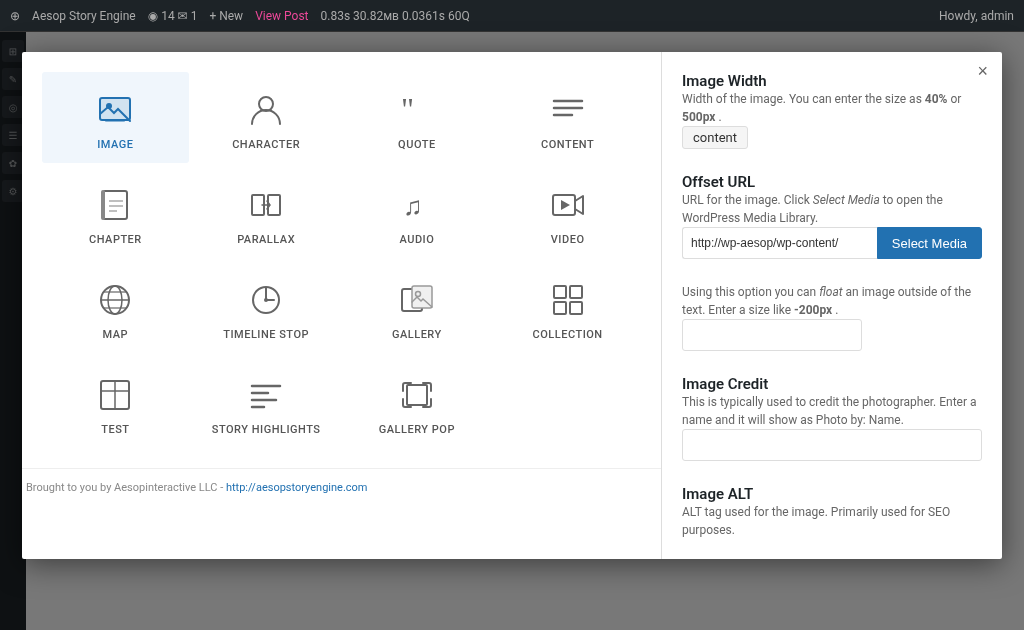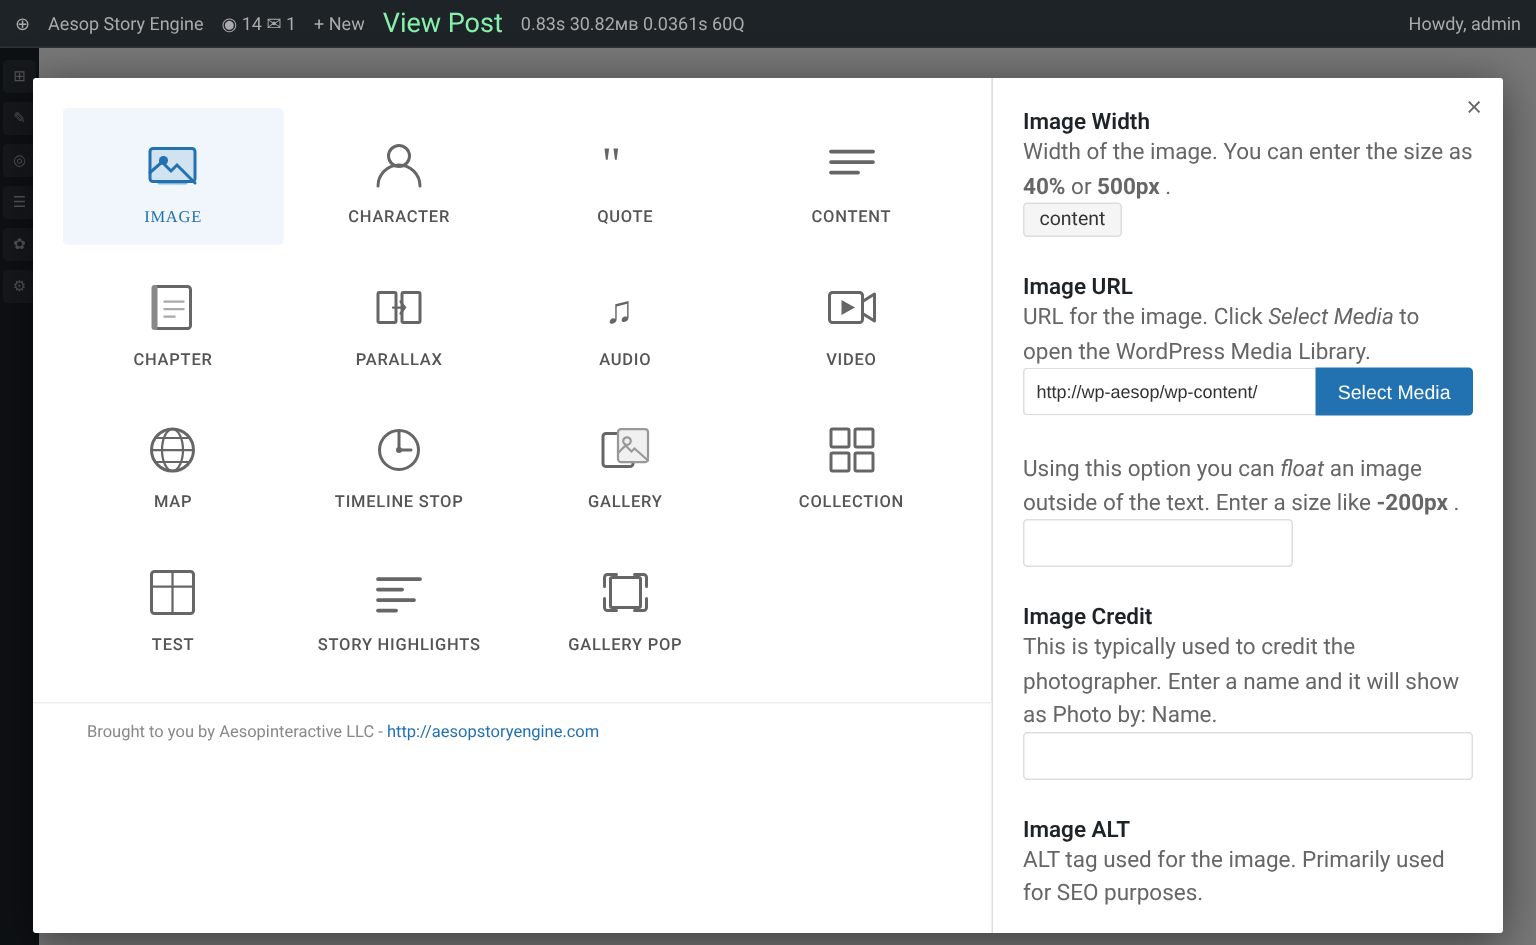--- a/index.html
+++ b/index.html
@@ -145,26 +145,25 @@
     .component-label {
       font-size: 11px;
       color: #555;
       text-transform: uppercase;
       letter-spacing: 0.5px;
       font-weight: 500;
       text-align: center;
     }
     .component-item.active .component-label {
       color: #2271b1;
-      font-family: Liberation Serif, serif;
     }
 
     
     .modal-footer {
-      padding: 12px 36px;
+      padding: 12px 4px;
       font-size: 11px;
       color: #888;
       border-top: 1px solid #eee;
     }
     .modal-footer a {
       color: #2271b1;
       text-decoration: none;
     }
 
     
@@ -183,21 +182,21 @@
       gap: 0;
     }
 
     .setting-title {
       font-size: 15px;
       font-weight: 600;
       color: #1d2327;
     }
 
     .setting-desc {
-      font-size: 15px;
+      font-size: 12px;
       color: #666;
       line-height: 1.5;
     }
     .setting-desc em {
       font-style: italic;
     }
 
     .setting-input {
       border: 1px solid #ddd;
       padding: 8px 8px;
@@ -255,21 +254,21 @@
     }
   </style>
 </head>
 <body>
 
 <div class="admin-bar">
   <span>⊕</span>
   <span style="color:#aaa;font-size:12px;">Aesop Story Engine</span>
   <span style="color:#aaa;font-size:12px;">◉ 14  ✉ 1</span>
   <span style="color:#aaa;font-size:12px;">+ New</span>
-  <span style="color:#86efac;font-size:18px;">View Post</span>
+  <span style="color:#ec4899;font-size:12px;">View Post</span>
   <span style="color:#aaa;font-size:12px;text-align:right;">0.83s  30.82мв  0.0361s  60Q</span>
   <span style="margin-left:auto;color:#aaa;font-size:12px;">Howdy, admin</span>
 </div>
 
 <div class="page-bg"></div>
 
 <div class="wp-sidebar">
   <div class="wp-sidebar-icon">⊞</div>
   <div class="wp-sidebar-icon">✎</div>
   <div class="wp-sidebar-icon">◎</div>
@@ -475,21 +474,21 @@
         <div class="setting-title">Image Width</div>
         <div class="setting-desc">
           <span>Width of the image. You can enter the size as </span><strong>40%</strong><span> or </span><strong>500px</strong><span> .</span>
         </div>
         <div style="display:inline-block;">
           <span class="tag-input">content</span>
         </div>
       </div>
 
       <div class="setting-section">
-        <div class="setting-title">Image URL</div>
+        <div class="setting-title">Offset URL</div>
         <div class="setting-desc">
           <span>URL for the image. Click </span><em>Select Media</em><span> to open the WordPress Media Library.</span>
         </div>
         <div class="input-with-button">
           <input type="text" class="setting-input" value="http://wp-aesop/wp-content/" style="">
           <button class="select-media-btn">Select Media</button>
         </div>
       </div>
 
       <div class="setting-section">

